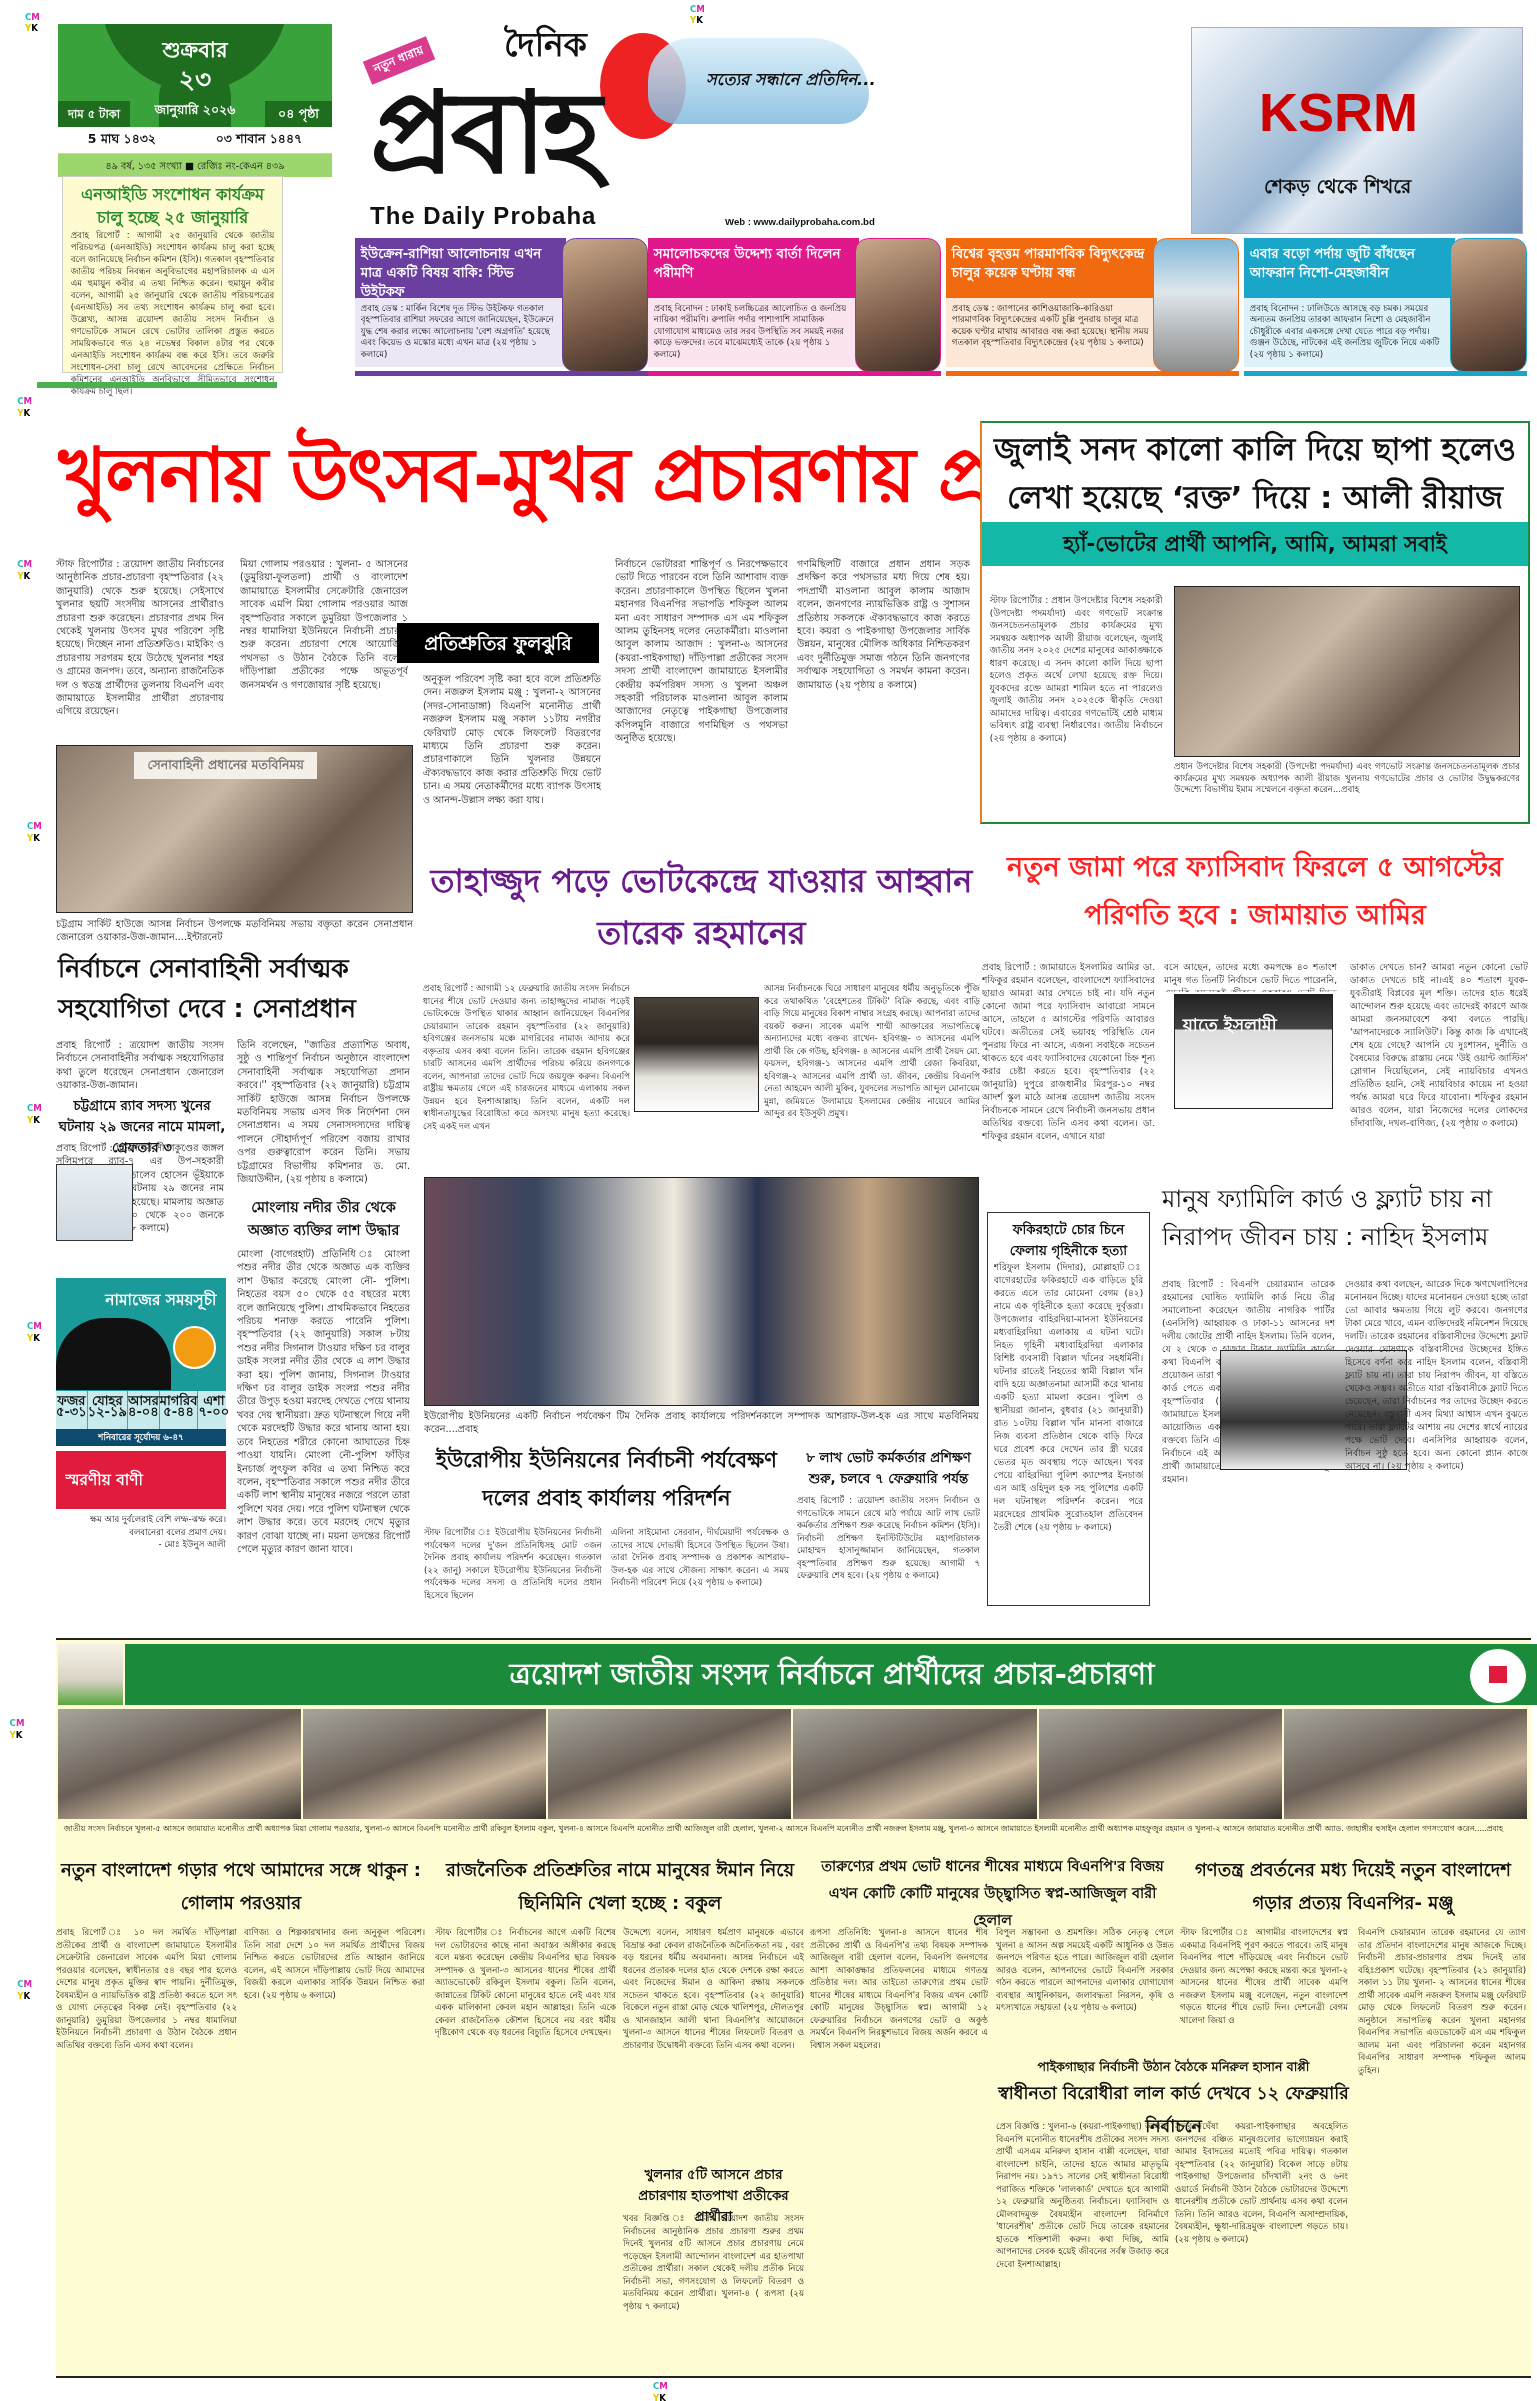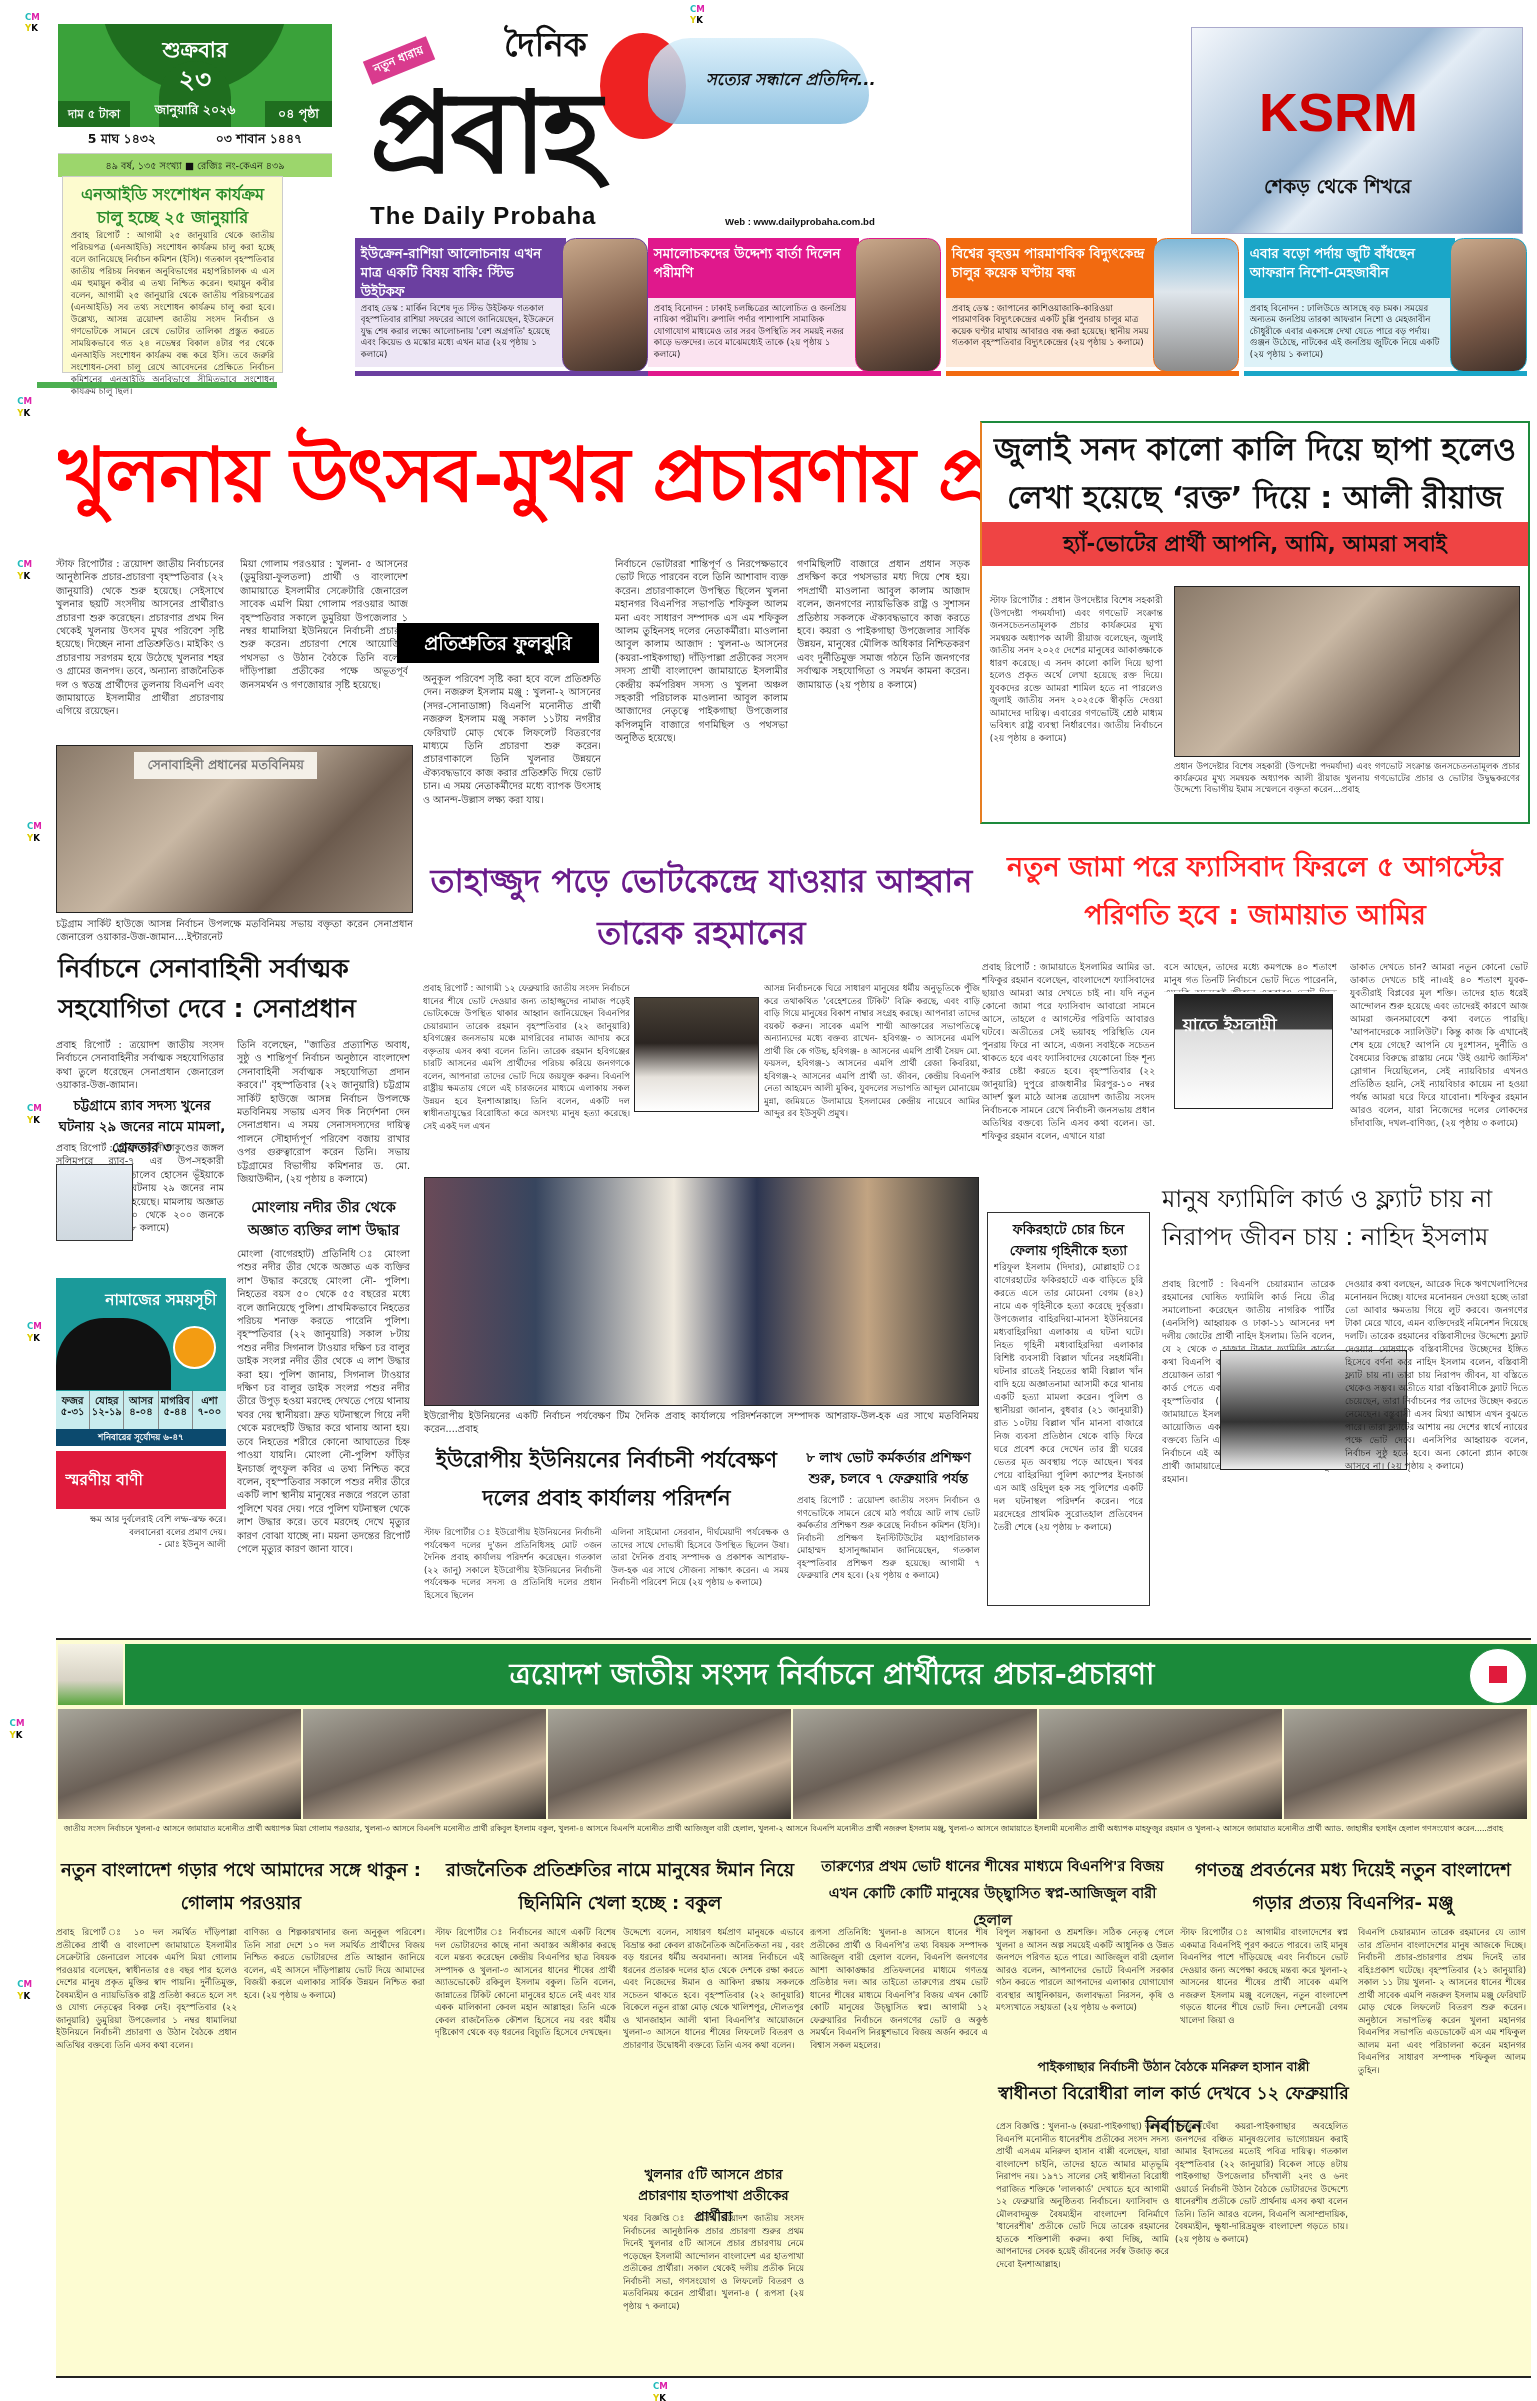--- a/index.html
+++ b/index.html
@@ -44,39 +44,39 @@
 .teaser{position:absolute;top:238px;height:134px;width:211px}
 .teaser .tt{height:60px;color:#fff;font-size:13.4px;font-weight:bold;line-height:19px;padding:5.8px 5.8px}
 .teaser .tb{font-size:8.6px;line-height:11.5px;padding:4.8px 5.8px;height:69px}
 .teaser .ph{position:absolute;top:0;right:-82px;width:86px;height:134px;border-radius:13.4px;border:1.9px solid;background:linear-gradient(160deg,#c9a88a,#7a5a48 60%,#3e2f28)}
 .teaser .bar{position:absolute;left:0;right:-82px;bottom:-3.8px;height:4.8px}
 
 #lead{left:58px;top:413px;width:922px;height:125px;color:#f00;font-size:75px;font-weight:bold;line-height:125px;letter-spacing:-1.9px;white-space:nowrap;overflow:hidden}
 
 #july{left:980px;top:421px;width:550px;height:403px;border:2.9px solid #1d8a3c;border-left-color:#e67e22;border-right-color:#1d8a3c}
 #july .h1{font-size:31px;font-weight:bold;line-height:44px;text-align:center;margin-top:3.8px}
-#july .sub{background:#ef4444;font-size:21px;font-weight:bold;text-align:center;line-height:44px;margin-top:3.8px}
+#july .sub{background:#14b8a6;font-size:21px;font-weight:bold;text-align:center;line-height:44px;margin-top:3.8px}
 #july .txt{position:absolute;left:7.7px;top:171px;width:173px;font-size:9px;line-height:12.5px}
 #july .photo{position:absolute;left:192px;top:163px;width:346px;height:171px}
 #july .caption{position:absolute;left:192px;top:338px;width:346px;font-size:8.6px;line-height:11.5px}
 
 #prom{left:397px;top:623px;width:202px;height:40px;background:#000;color:#fff;font-size:19px;font-weight:bold;line-height:40px;text-align:center}
 
 .col{position:absolute;font-size:9.6px;line-height:13.4px;text-align:justify;color:#222}
 #army-photo{left:56px;top:745px;width:357px;height:168px}
 #army-h{left:58px;top:949px;width:355px;font-size:25px;font-weight:bold;line-height:40px;text-align:left}
 #rab-h{left:58px;top:1095px;width:168px;font-size:13.4px;font-weight:bold;line-height:21px;text-align:center}
 #rab-photo{left:56px;top:1167px;width:77px;height:77px;background:linear-gradient(#e8eef4,#cfd8df);border:1px solid #333}
 #mongla-h{left:237px;top:1196px;width:173px;font-size:14.4px;font-weight:bold;line-height:23px;text-align:center}
 #namaz{left:56px;top:1278px;width:170px;height:168px;background:#1b9a9a}
 #namaz .t{position:absolute;right:9.6px;top:9.6px;color:#fff;font-weight:bold;font-size:15.4px}
 #namaz .mosque{position:absolute;left:0;bottom:56px;width:115px;height:72px;background:#111;border-radius:48px 48px 0 0}
 #namaz .clock{position:absolute;right:9.6px;top:48px;width:43px;height:43px;border-radius:50%;background:#f39c12;border:2.9px solid #fff}
 #namaz .times{position:absolute;left:0;right:0;bottom:17.3px;height:38px;background:#c8ecee;display:flex}
-#namaz .times div{flex:1;text-align:center;font-size:10px;line-height:11.5px;font-weight:bold;border-right:1px solid #888;padding-top:3.8px}
+#namaz .times div{flex:1;text-align:center;font-size:13px;line-height:11.5px;font-weight:bold;border-right:1px solid #888;padding-top:3.8px}
 #namaz .sun{position:absolute;left:0;right:0;bottom:0;height:17.3px;background:#0c4a6e;color:#fff;font-size:8.6px;font-weight:bold;text-align:center;line-height:17.3px}
 #smoroniyo{left:56px;top:1451px;width:170px;height:58px;background:#e01b3c;color:#fff;font-size:15.4px;font-weight:bold;line-height:58px;padding-left:9.6px}
 #quote{left:58px;top:1513px;width:168px;font-size:8.6px;line-height:12.5px;text-align:right}
 
 #tarek-h{left:423px;top:855px;width:557px;font-size:32px;font-weight:bold;line-height:52px;color:#6a1b8a;text-align:center}
 #tarek-photo{left:634px;top:997px;width:125px;height:115px}
 #eu-photo{left:424px;top:1177px;width:555px;height:229px}
 #eu-cap{left:424px;top:1409px;width:555px}
 #eu-h{left:424px;top:1441px;width:365px;font-size:21px;font-weight:bold;line-height:38px;text-align:center}
 #eight-h{left:797px;top:1447px;width:183px;font-size:13.4px;font-weight:bold;line-height:21px;text-align:center}

